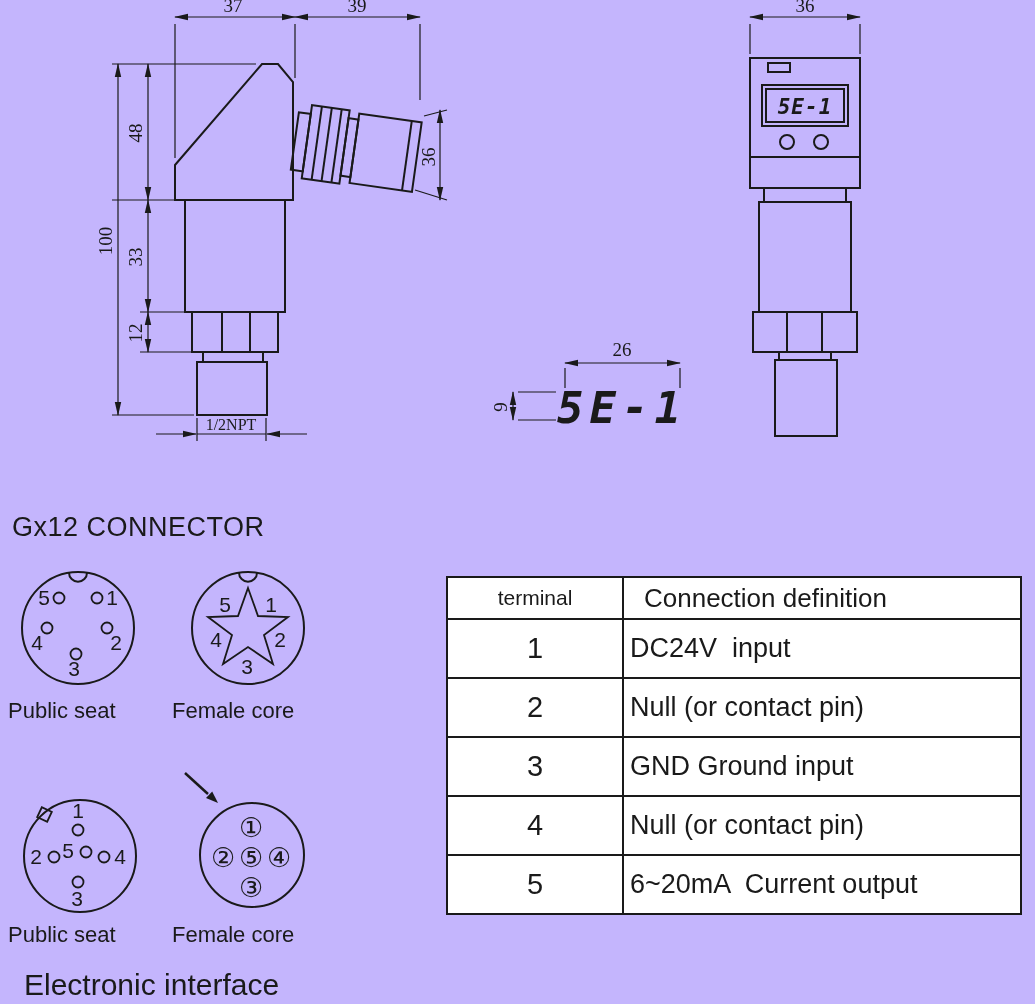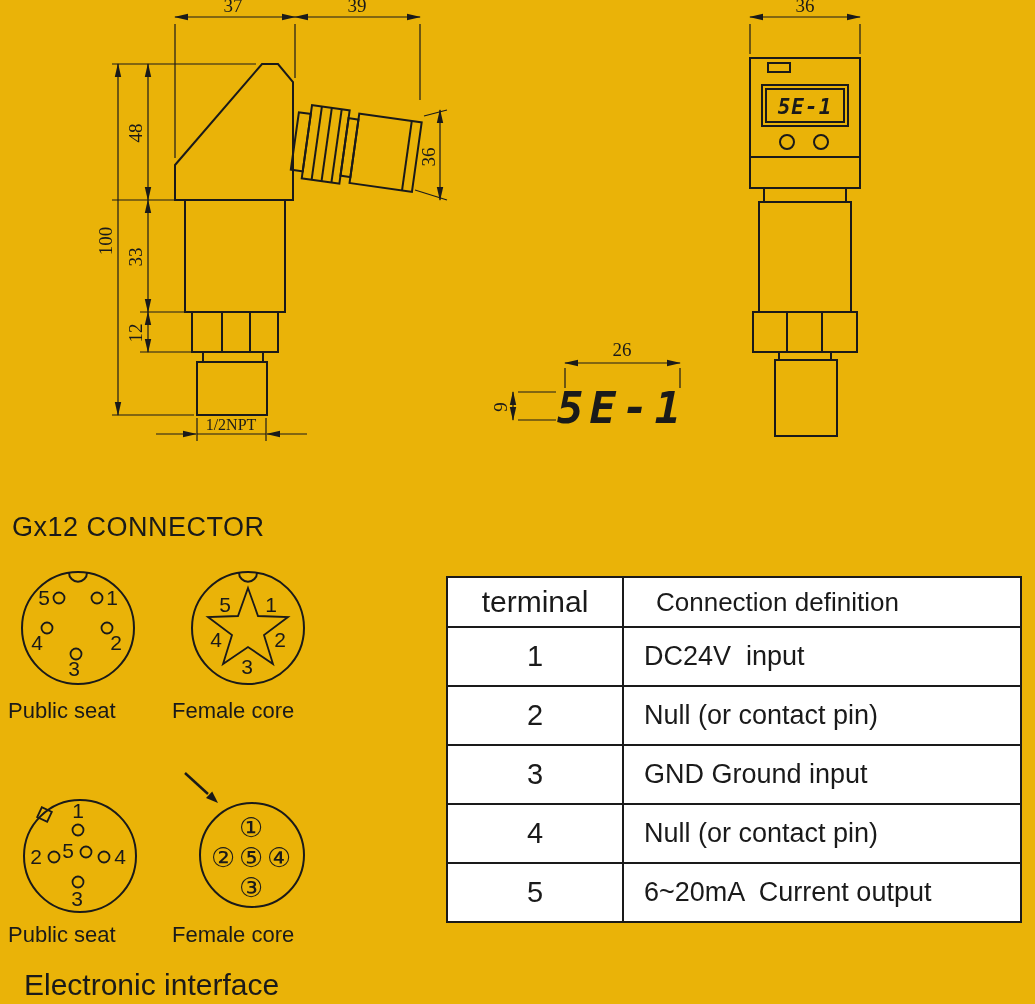--- a/index.html
+++ b/index.html
@@ -1,34 +1,34 @@
 <!DOCTYPE html>
 <html><head>
 <meta charset="utf-8">
 <style>
   * { margin:0; padding:0; box-sizing:border-box; }
   html,body { background:#ffffff; }
   body { width:1035px; height:1004px; font-family:"Liberation Sans",sans-serif; color:#1a1a1a; }
-  .page { position:relative; width:1035px; height:1004px; background:#eab308; overflow:hidden; }
+  .page { position:relative; width:1035px; height:1004px; background:#c4b5fd; overflow:hidden; }
   .abs { position:absolute; }
   .heading { font-size:27px; color:#1a1a1a; letter-spacing:0.5px; }
   .sublabel { font-size:22px; color:#1a1a1a; }
   .footerlabel { font-size:30px; color:#1a1a1a; }
   svg text { fill:#1a1a1a; }
   .dimtext { font-family:"Liberation Serif",serif; font-size:19px; }
   .dimsmall { font-family:"Liberation Serif",serif; font-size:16px; }
   .pinnum { font-family:"Liberation Sans",sans-serif; font-size:21px; }
   .circnum { font-family:"DejaVu Sans",sans-serif; font-size:27px; }
   .sevenseg { font-family:"DejaVu Sans Mono",monospace; font-weight:bold; font-style:italic; }
   table.conn { border-collapse:collapse; background:#fff; }
   table.conn th, table.conn td { border:2px solid #1a1a1a; }
-  .th-term { width:176px; height:50px; font-size:30px; font-weight:normal; text-align:center;border-radius:27px; }
-  .th-def  { width:398px; font-size:26px; font-weight:normal; text-align:left; padding-left:32px; }
+  .th-term { width:176px; height:42px; font-size:21px; font-weight:normal; text-align:center;border-radius:27px; }
+  .th-def  { width:398px; font-size:26px; font-weight:normal; text-align:left; padding-left:20px; }
   .td-term { height:59px; font-size:29px; text-align:center; }
-  .td-def  { font-size:27px; text-align:left; padding-left:20px; white-space:pre; }
+  .td-def  { font-size:27px; text-align:left; padding-left:6px; white-space:pre; }
 </style>
 </head>
 <body>
 
 <div class="page">
 
   <svg class="abs" style="left:0;top:0" width="1035" height="470" viewBox="0 0 1035 470">
     <defs>
       <marker id="arr" markerWidth="14" markerHeight="8" refX="13" refY="4" orient="auto-start-reverse" markerUnits="userSpaceOnUse">
         <path d="M0,0.8 L14,4 L0,7.2 Z" fill="#1a1a1a"></path>

